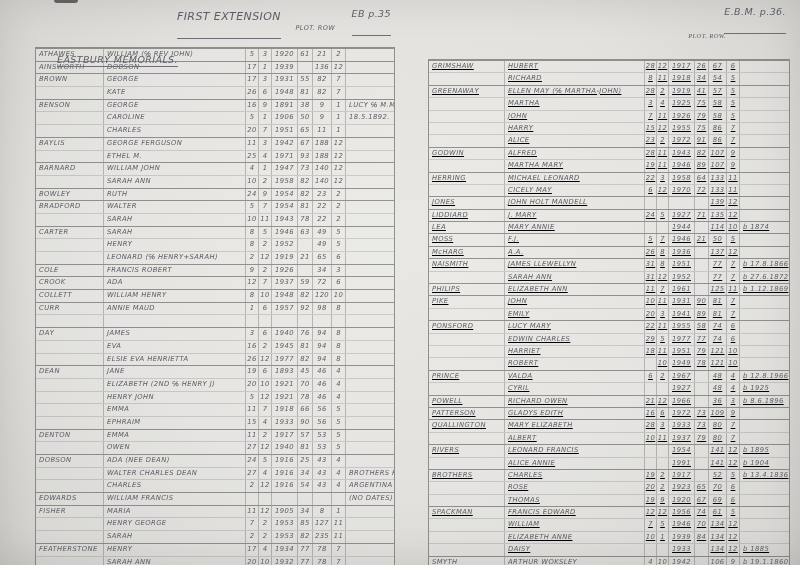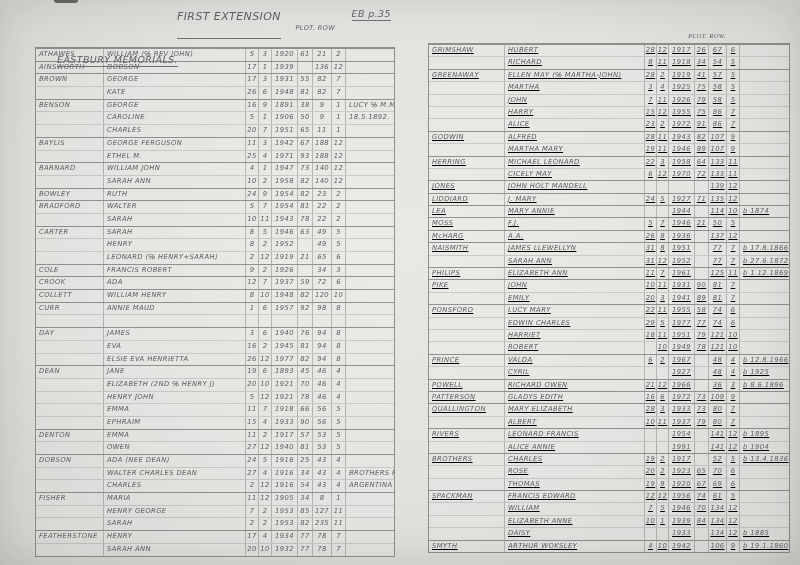--- a/index.html
+++ b/index.html
@@ -22,21 +22,21 @@
   .page-1{left:428px;top:6px;width:362px;}
 
   .hand{
     font-style:italic;
     color:#5c5d64;
     letter-spacing:.4px;
   }
   .titlebar{position:relative;height:16px;}
   .t-main{position:absolute;left:22px;top:2px;font-size:9.5px;border-bottom:1px solid #6e6f74;padding-bottom:1px;margin-top:44px;}
   .t-sub{position:absolute;left:142px;top:2px;font-size:11px;border-bottom:1px solid #6e6f74;padding-bottom:15px;}
-  .t-ref{position:absolute;right:4px;top:0;font-size:9.5px;border-bottom:1px solid #6e6f74;padding-bottom:1px;}
+  .t-ref{position:absolute;right:4px;top:0;font-size:9.5px;border-bottom:1px solid #6e6f74;padding-bottom:16px;}
   .plotrow-hdr{position:absolute;font-size:6.5px;}
   .page-0 .plotrow-hdr{right:60px;top:16px;margin-left:7px;}
   .page-1 .plotrow-hdr{right:64px;top:26px;font-family:Liberation Serif, serif;}
 
   .regtable{
     border:1px solid rgba(55,55,50,.5);
     background:rgba(255,255,255,.12);
   }
   .page-0 .regtable{margin-top:23px;}
   .page-1 .regtable{margin-top:37px;}
@@ -453,20 +453,31 @@
     <span class="cell hand">CHARLES</span>
     <span class="cell hand num">2</span>
     <span class="cell hand num">12</span>
     <span class="cell hand num">1916</span>
     <span class="cell hand num">54</span>
     <span class="cell hand num">43</span>
     <span class="cell hand num">4</span>
     <span class="cell hand">ARGENTINA</span>
   </div>
           <div class="row group-start">
+    <span class="cell hand">EDWARDS</span>
+    <span class="cell hand">WILLIAM FRANCIS</span>
+    <span class="cell hand num"></span>
+    <span class="cell hand num"></span>
+    <span class="cell hand num"></span>
+    <span class="cell hand num"></span>
+    <span class="cell hand num"></span>
+    <span class="cell hand num"></span>
+    <span class="cell hand">(NO DATES)</span>
+  </div>
+          <div class="row group-start">
     <span class="cell hand">FISHER</span>
     <span class="cell hand">MARIA</span>
     <span class="cell hand num">11</span>
     <span class="cell hand num">12</span>
     <span class="cell hand num">1905</span>
     <span class="cell hand num">34</span>
     <span class="cell hand num">8</span>
     <span class="cell hand num">1</span>
     <span class="cell hand"></span>
   </div>
@@ -512,20 +523,23 @@
     <span class="cell hand num">77</span>
     <span class="cell hand num">78</span>
     <span class="cell hand num">7</span>
     <span class="cell hand"></span>
   </div>
         </div>
     </div>
   </section>
 
   <section class="page page-1">
+    <div class="titlebar">
+      <span class="hand t-ref">E.B.M. p.36.</span>
+    </div>
     <span class="hand plotrow-hdr">PLOT. ROW.</span>
     <div class="regtable">
       <div>
           <div class="row group-start">
     <span class="cell hand">GRIMSHAW</span>
     <span class="cell hand">HUBERT</span>
     <span class="cell hand num">28</span>
     <span class="cell hand num">12</span>
     <span class="cell hand num">1917</span>
     <span class="cell hand num">26</span>

